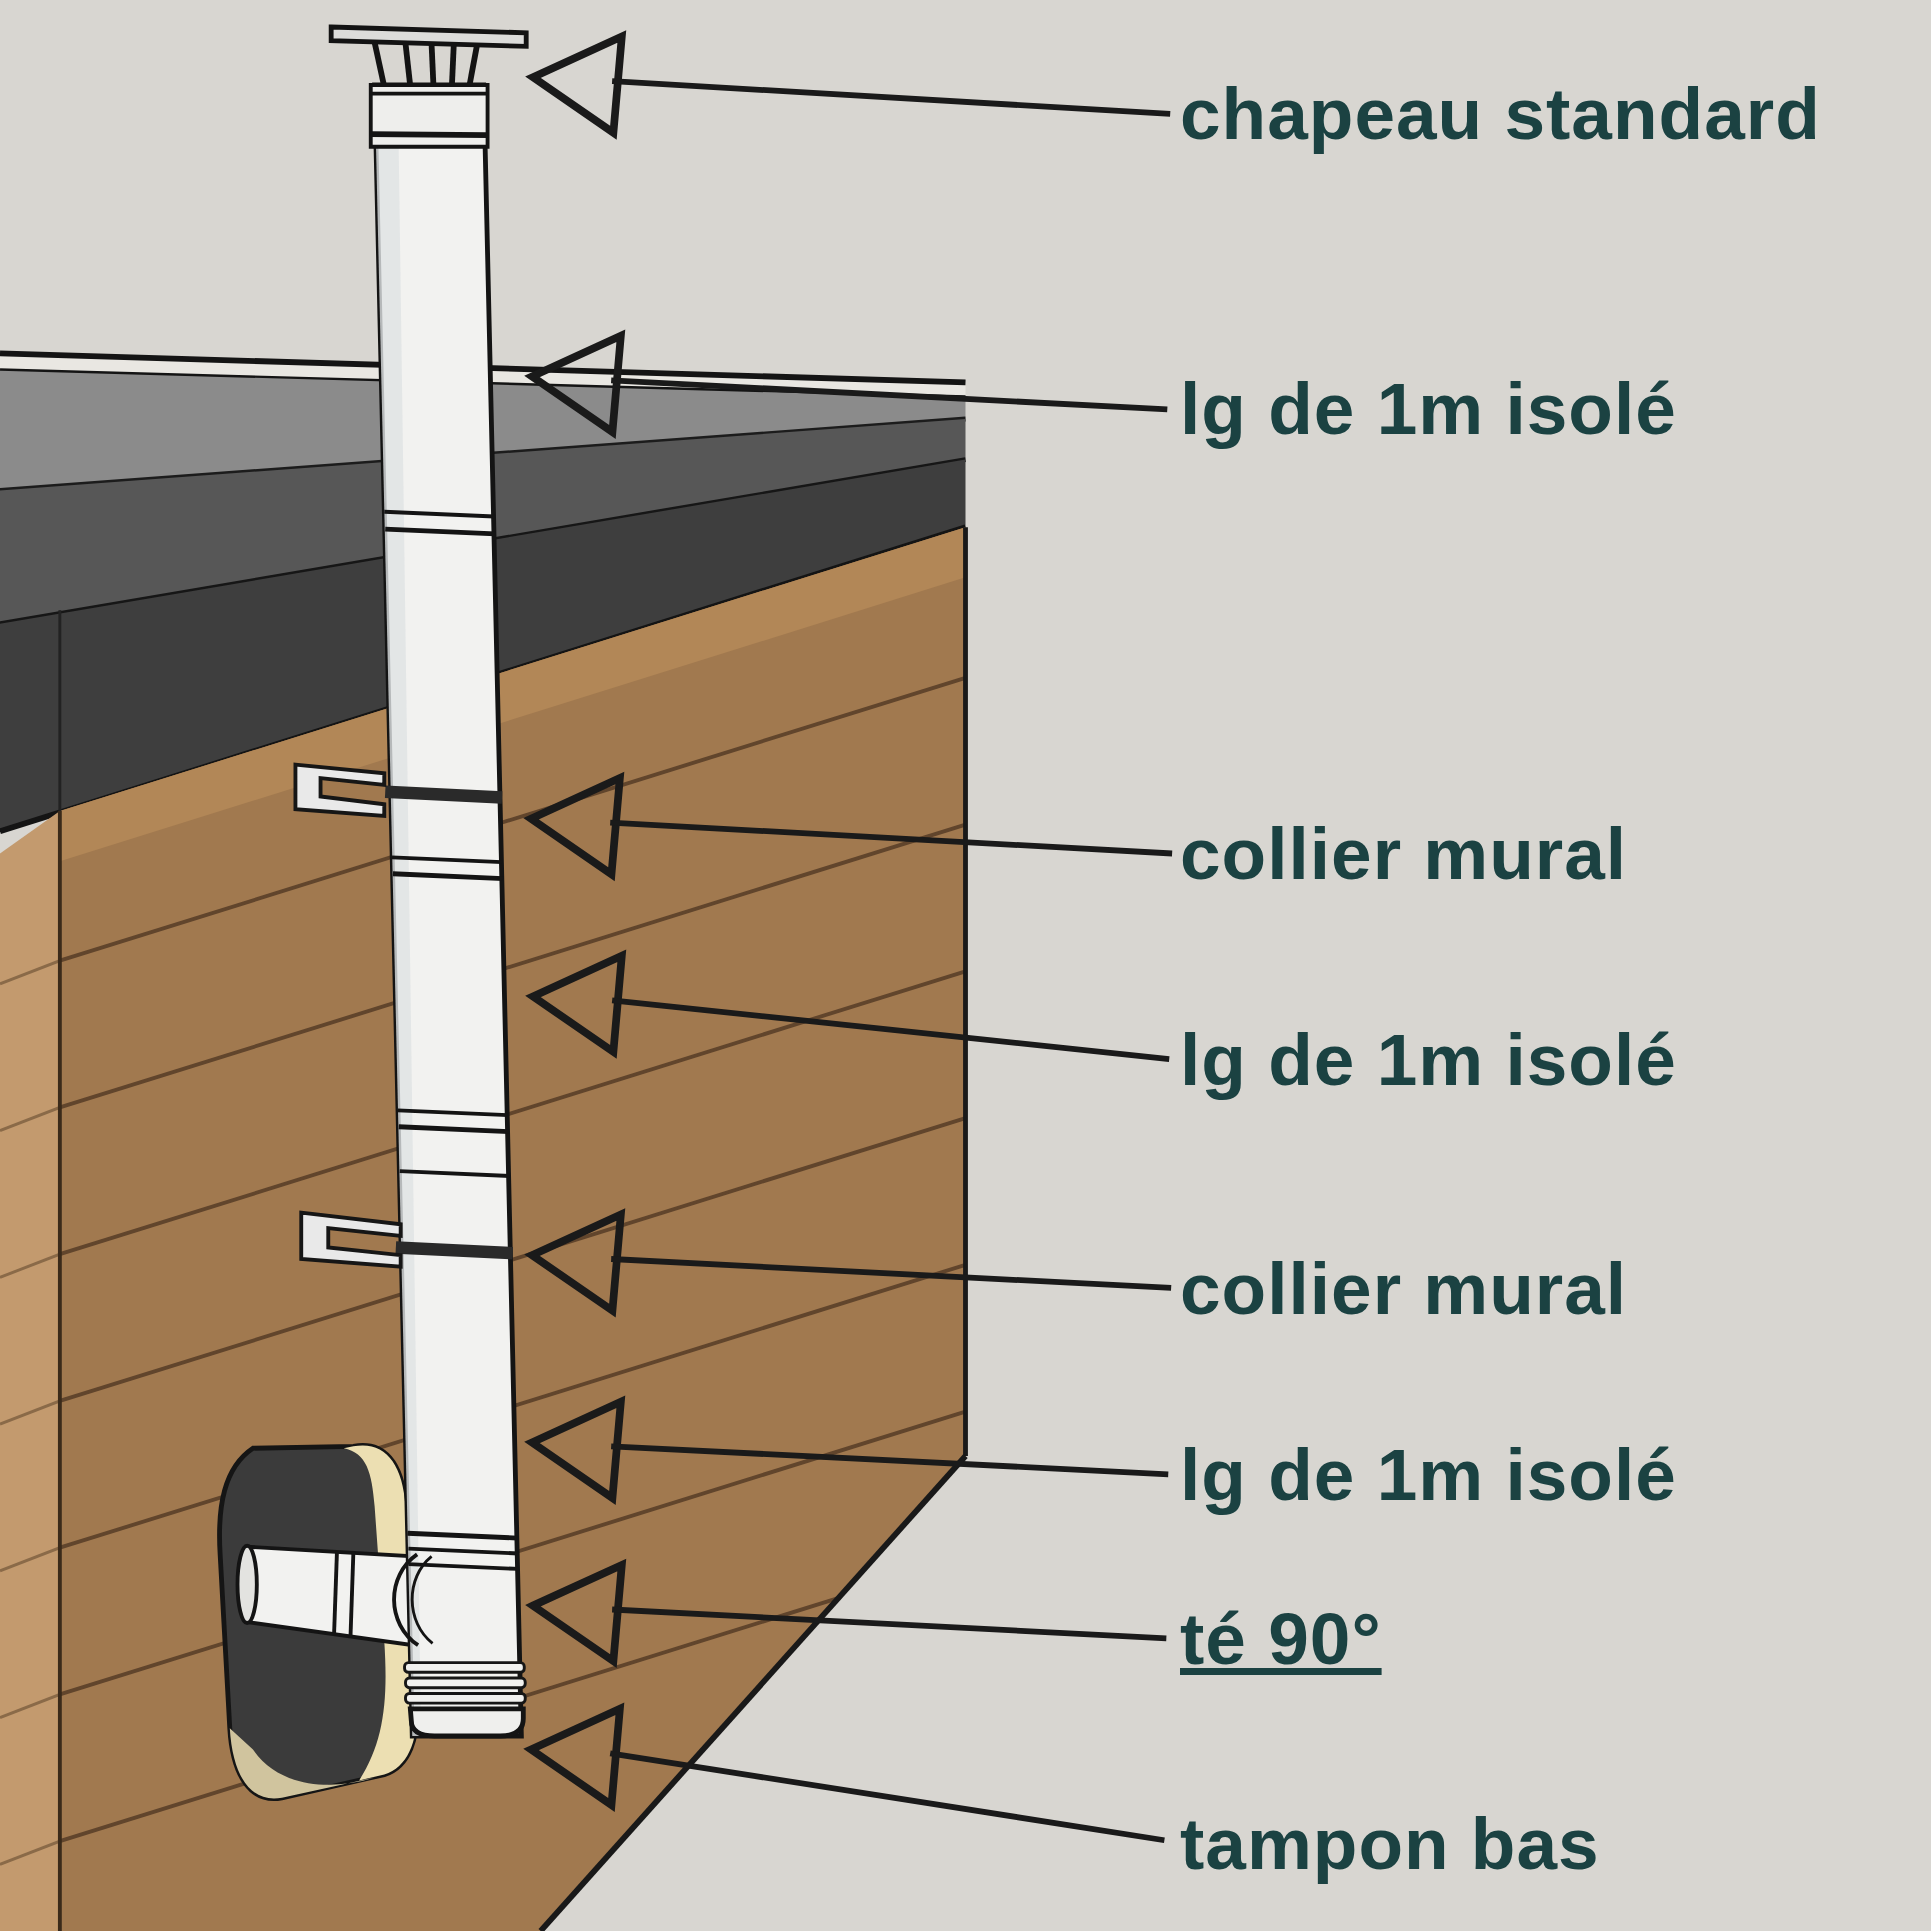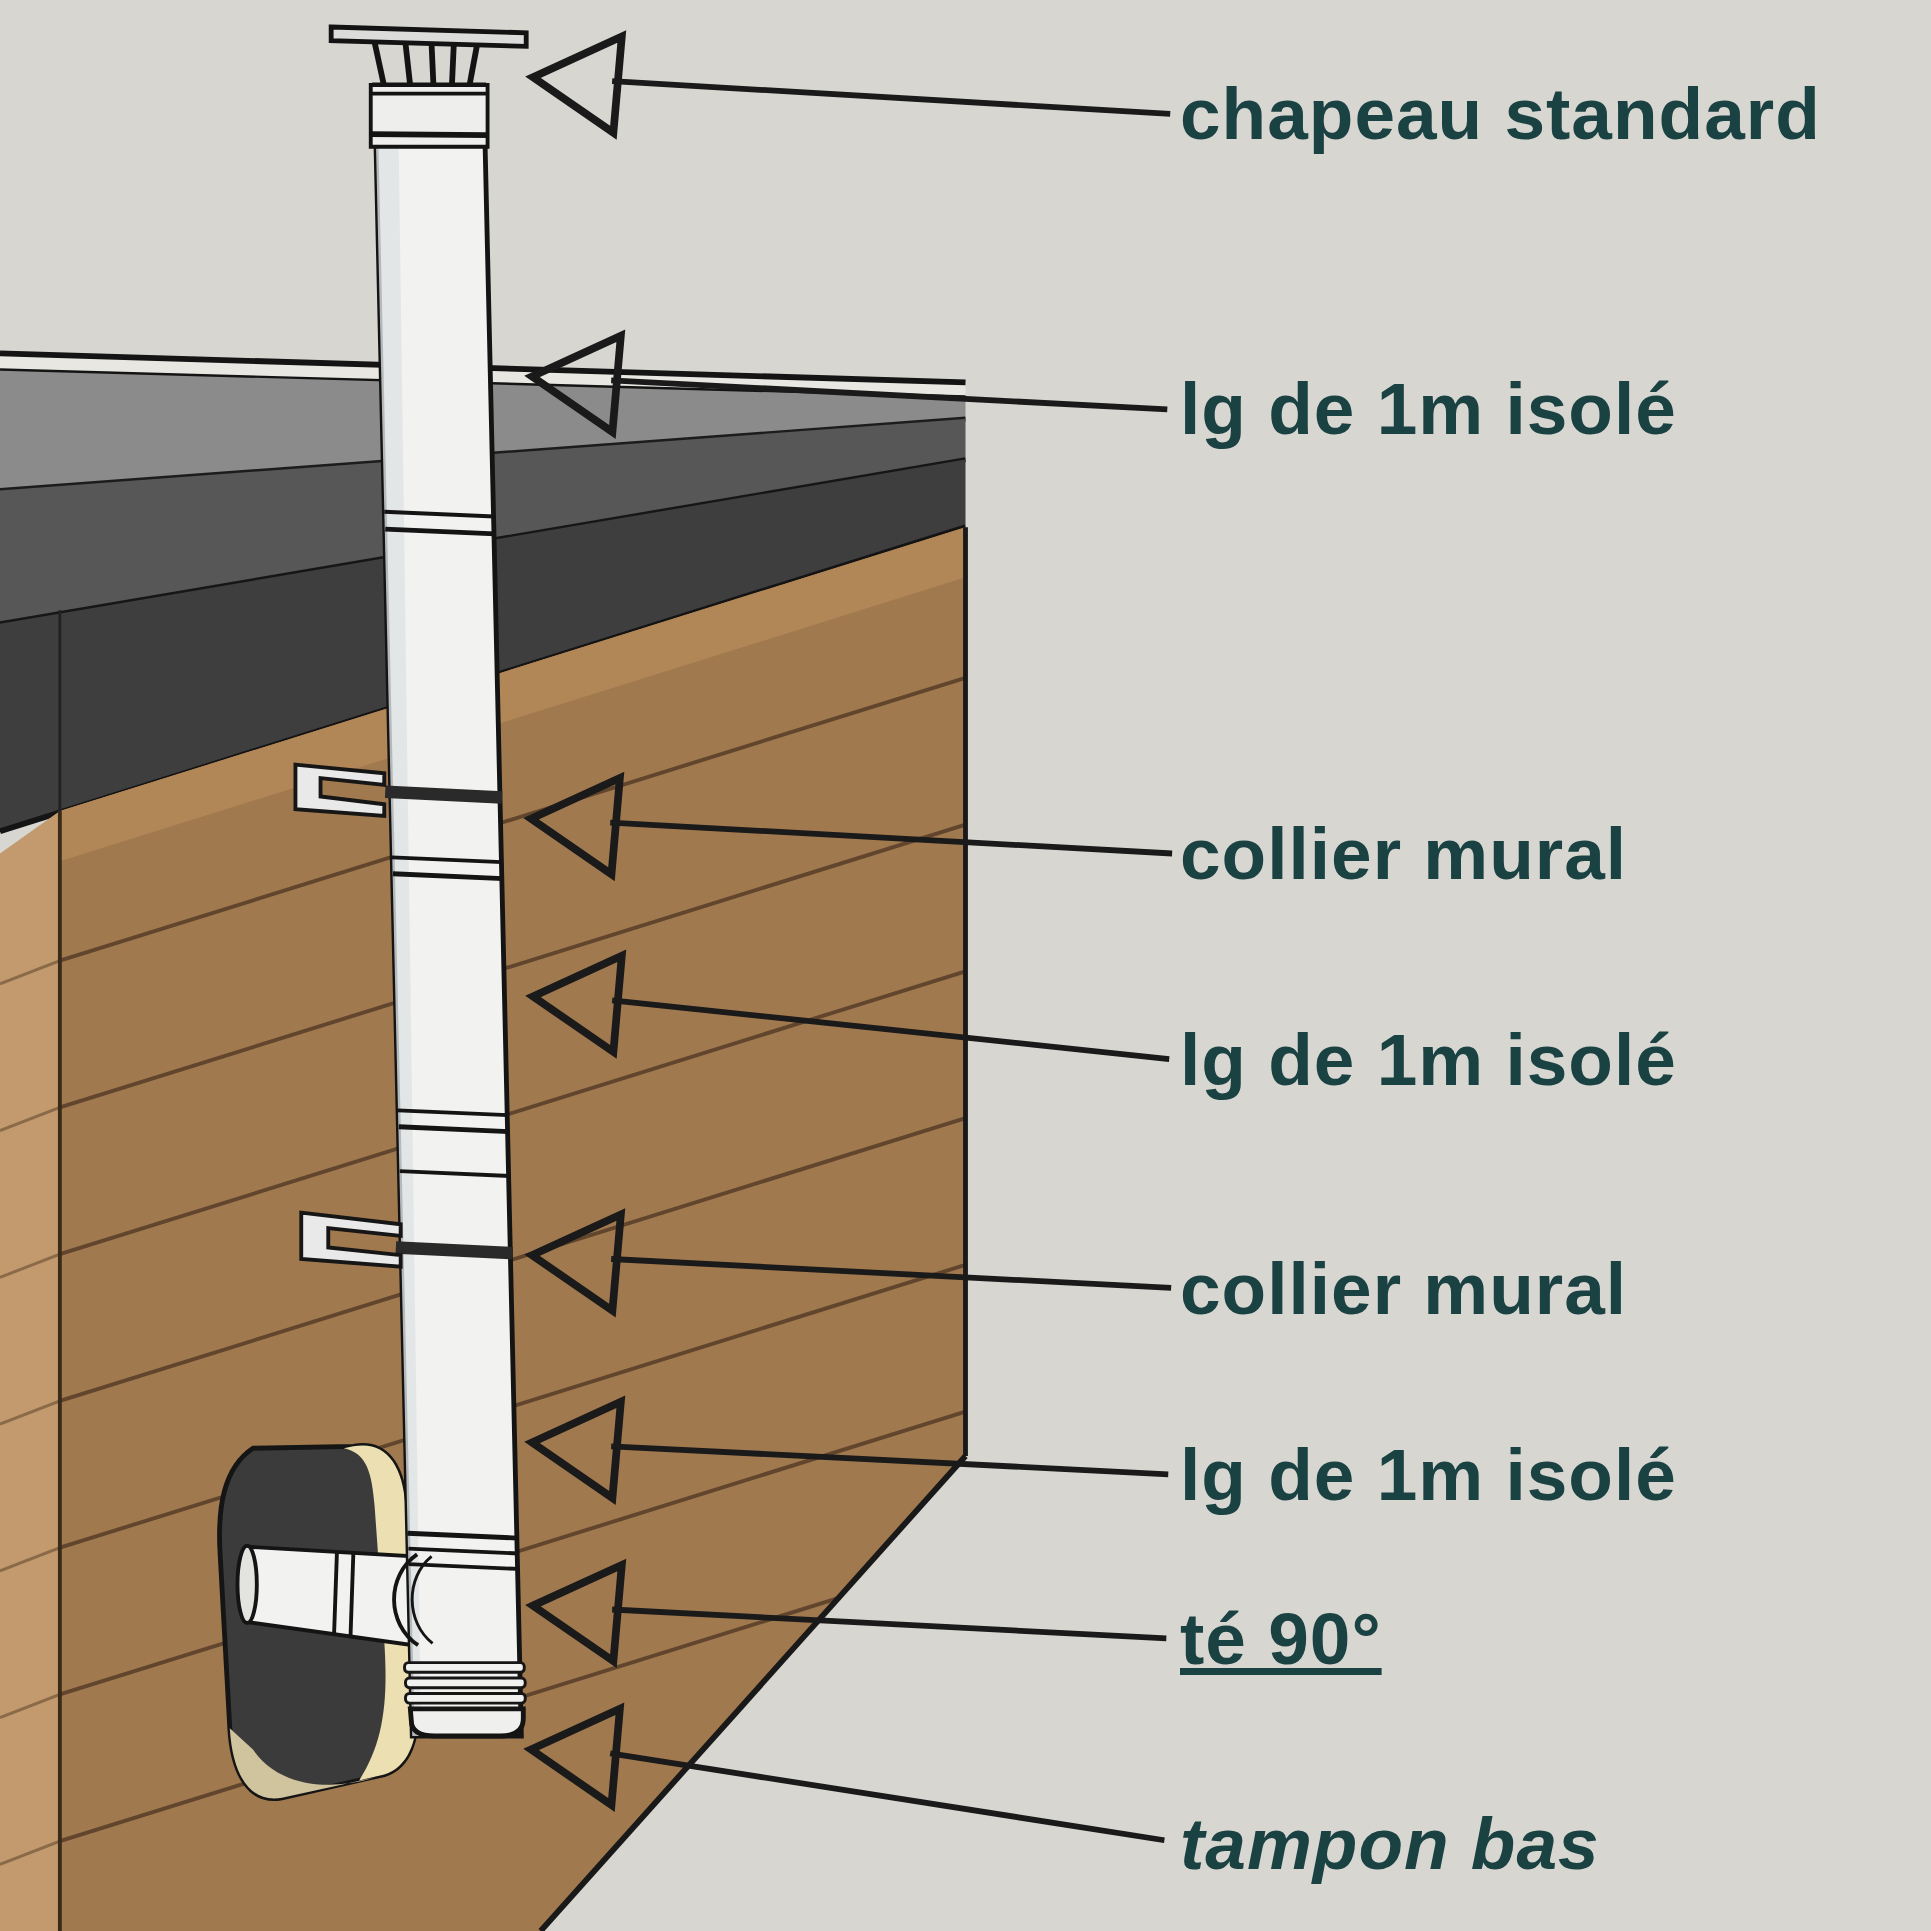--- a/index.html
+++ b/index.html
@@ -2,21 +2,21 @@
 <html><head>
 <meta charset="utf-8">
 <style>
   html,body{margin:0;padding:0;background:#d8d6d1;}
   .stage{position:relative;width:1931px;height:1931px;background:#d8d6d1;overflow:hidden;
          font-family:"Liberation Sans", sans-serif;}
   .stage svg{position:absolute;left:0;top:0;}
   .label{position:absolute;left:1180px;height:97px;line-height:97px;white-space:nowrap;
          font-weight:bold;font-size:73px;letter-spacing:1px;color:#1b4242;}
   .l0{top:65px;} .l1{top:360px;} .l2{top:805px;} .l3{top:1011px;}
-  .l4{top:1240px;} .l5{top:1426px;} .l6{top:1590px;text-decoration:underline;} .l7{top:1795px;font-style:italic;}
+  .l4{top:1240px;} .l5{top:1426px;} .l6{top:1590px;text-decoration:underline;} .l7{top:1795px;}
 </style>
 </head>
 <body>
 
 <div class="stage">
 
 <svg width="1931" height="1931" viewBox="0 0 2000 2000">
 
   <defs>
     <clipPath id="wallClip">

